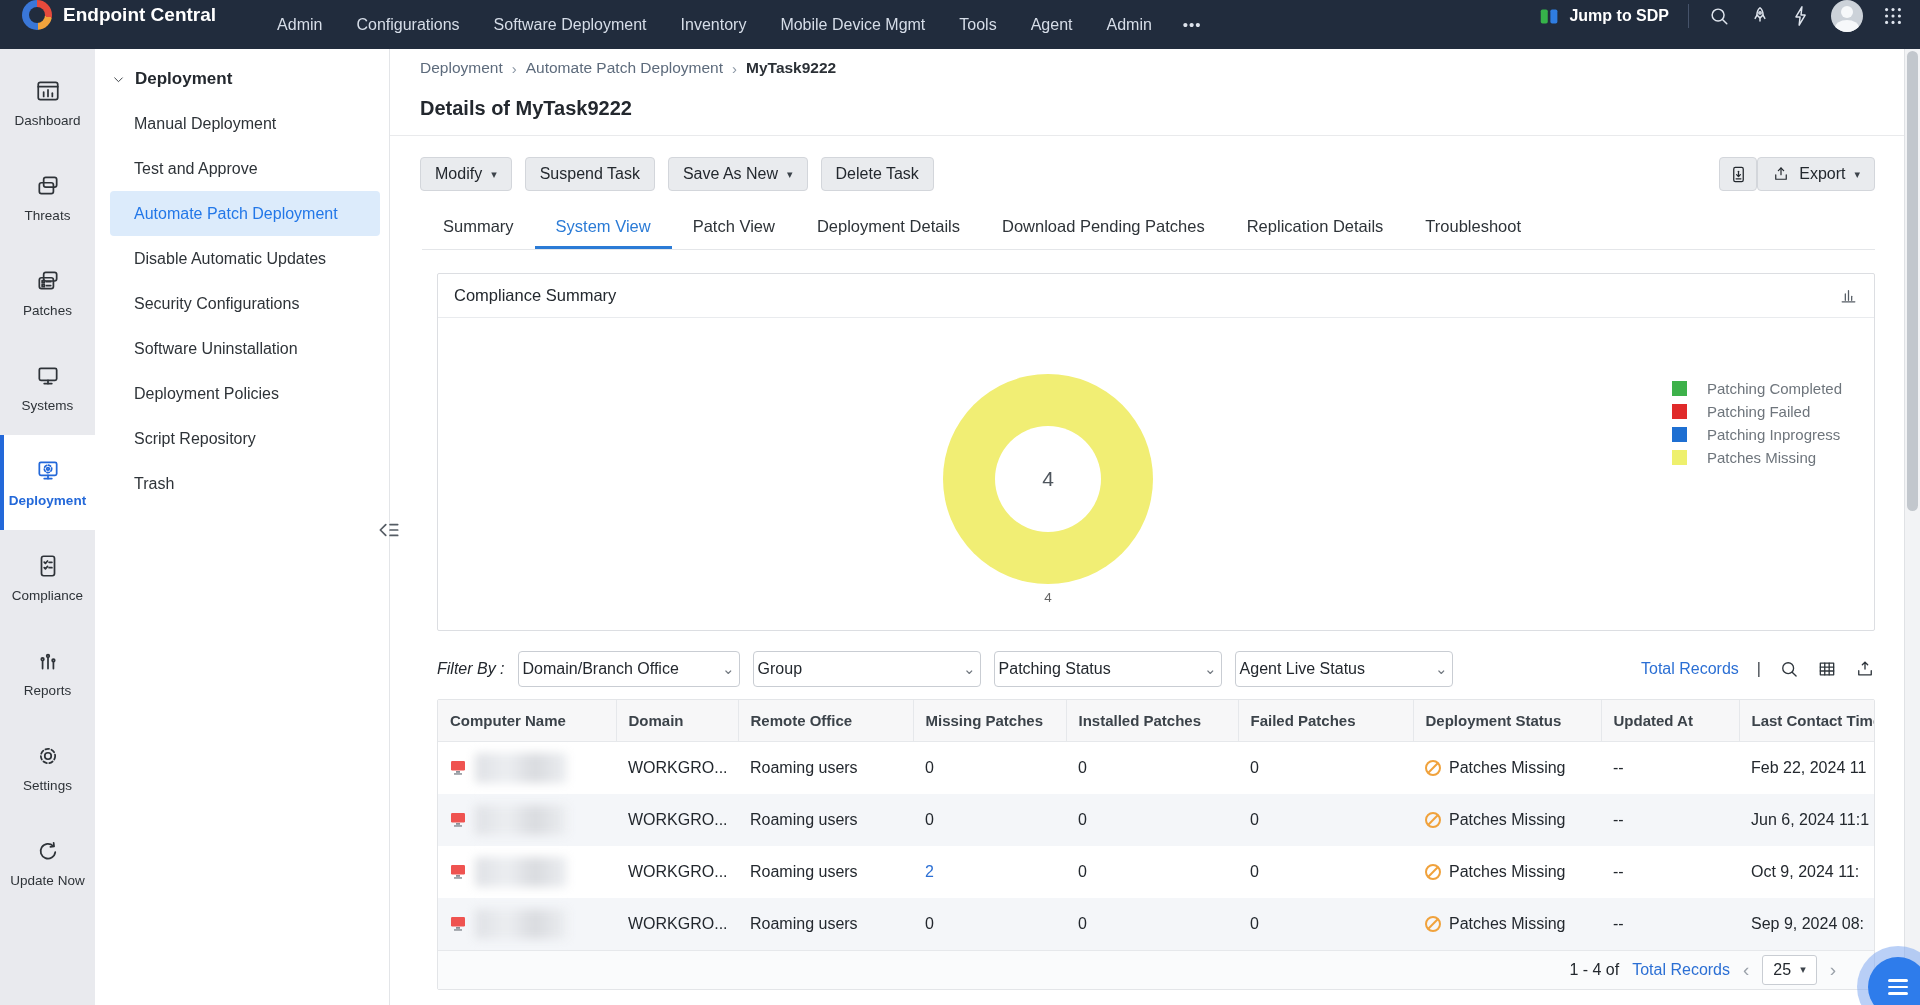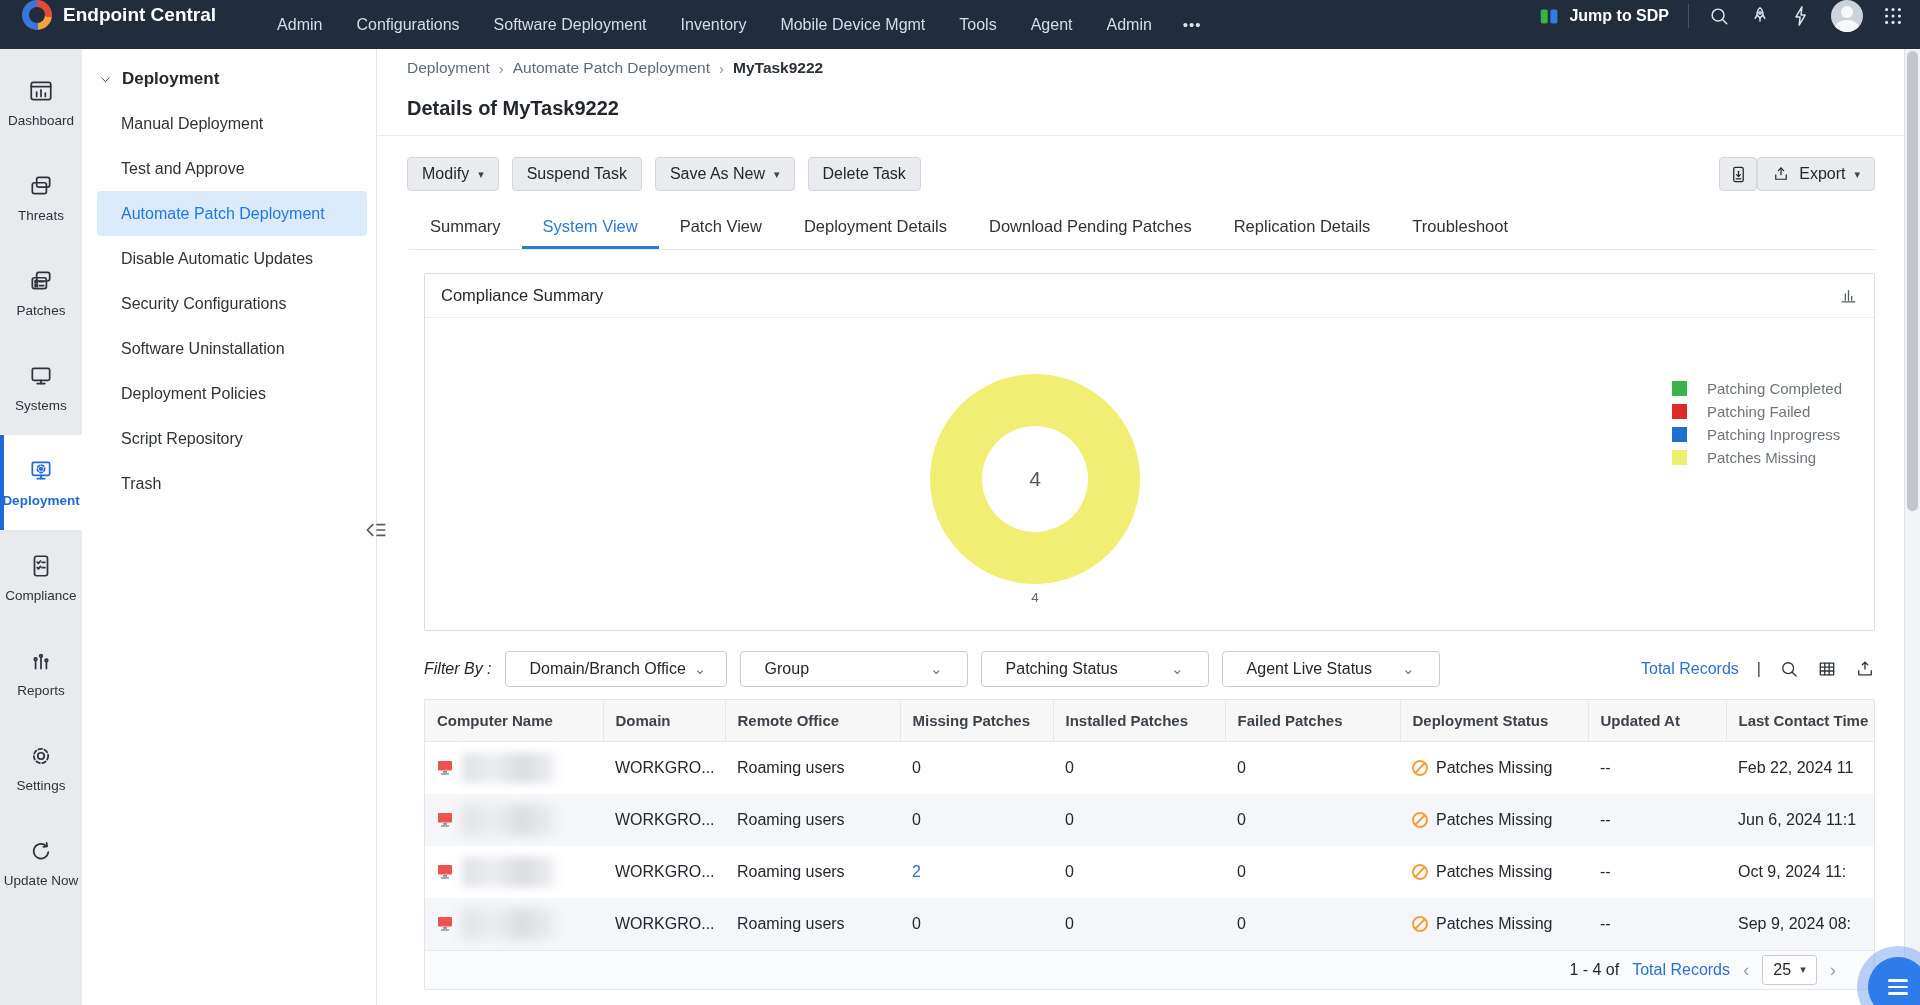--- a/index.html
+++ b/index.html
@@ -25,21 +25,21 @@
   .sdp { display:flex; gap:9px; align-items:center; font-weight:bold; font-size:16px; color:#fff; cursor:pointer; white-space:nowrap; }
   .top-divider { width:1px; height:24px; background:#46536a; }
   .top-icon { color:#dfe5ee; cursor:pointer; display:flex; }
   .avatar { width:32px; height:32px; border-radius:50%; background:#ccd2d9; position:relative; overflow:hidden; cursor:pointer; }
   .avatar::before { content:""; position:absolute; top:6px; left:10px; width:12px; height:12px; border-radius:50%; background:#f6f8fa; }
   .avatar::after { content:""; position:absolute; top:20px; left:4px; width:24px; height:16px; border-radius:50%; background:#f6f8fa; }
 
   
   .app { display:flex; height:956px; }
 
-  .iconbar { width:82px; background:#e9eaee; display:flex; flex-direction:column; padding-top:6px; flex:none; }
+  .iconbar { width:95px; background:#e9eaee; display:flex; flex-direction:column; padding-top:6px; flex:none; }
   .icon-item { height:95px; display:flex; flex-direction:column; align-items:center; justify-content:center; gap:9px;
     color:#2e3338; font-size:13.5px; border-left:4px solid transparent; cursor:pointer; padding-right:4px; }
   .icon-item.active { background:#fff; border-left-color:#2368d9; color:#2368d9; font-weight:bold; }
   .icon-item .lbl { white-space:nowrap; }
 
   .subsidebar { width:295px; background:#fff; border-right:1px solid #e3e5e8; position:relative; padding-top:20px; flex:none; }
   .sub-header { display:flex; align-items:center; gap:10px; font-size:17px; font-weight:bold; color:#23282e; padding-left:17px; margin-bottom:12px; cursor:pointer; }
   .sub-list { display:flex; flex-direction:column; }
   .sub-item { line-height:45px; height:45px; margin:0 9px 0 15px; padding-left:24px; border-radius:4px;
     font-size:16px; color:#2e3338; cursor:pointer; white-space:nowrap; overflow:hidden; }
@@ -78,21 +78,21 @@
   .donut-axis-label { position:absolute; left:505px; top:272px; width:210px; text-align:center; font-size:13.5px; color:#666; }
   .legend { position:absolute; right:32px; top:62px; display:flex; flex-direction:column; gap:6px; font-size:15px; color:#6e757c; }
   .legend-item { display:flex; align-items:center; gap:20px; cursor:pointer; white-space:nowrap; }
   .swatch { width:15px; height:15px; flex:none; }
   .sw-green { background:#3db14a; } .sw-red { background:#e02a2a; } .sw-blue { background:#1e6fd2; } .sw-yellow { background:#eef06d; }
 
   
   .filter-row { display:flex; align-items:center; margin:20px 0 0 17px; }
   .filter-label { font-size:16px; color:#23282e; white-space:nowrap;font-style:italic; }
   .dropdown { height:36px; border:1px solid #c9cdd3; border-radius:4px; background:#fff; display:flex; align-items:center;
-    justify-content:space-between; padding:0 24px; font-size:16px; color:#23282e; margin-left:13px; cursor:pointer; white-space:nowrap; }
+    justify-content:space-between; padding:0 4px; font-size:16px; color:#23282e; margin-left:13px; cursor:pointer; white-space:nowrap; }
   .dd-chevron { color:#6f767e; font-size:15px; margin-left:8px; }
   .filter-right { margin-left:auto; display:flex; align-items:center; gap:18px; }
   .total-link { color:#2b6fd4; font-size:16px; cursor:pointer; white-space:nowrap; }
   .pipe { color:#3c434a; font-size:16px; }
   .filter-ic { color:#2f363d; cursor:pointer; display:flex; }
 
   
   .table-zone { margin:12px 0 0 17px; border:1px solid #e3e5e8; border-radius:2px; }
   table { width:100%; border-collapse:collapse; table-layout:fixed; }
   thead th { background:#f7f7f8; height:41px; font-size:15px; color:#3c434a; font-weight:bold; text-align:left;

